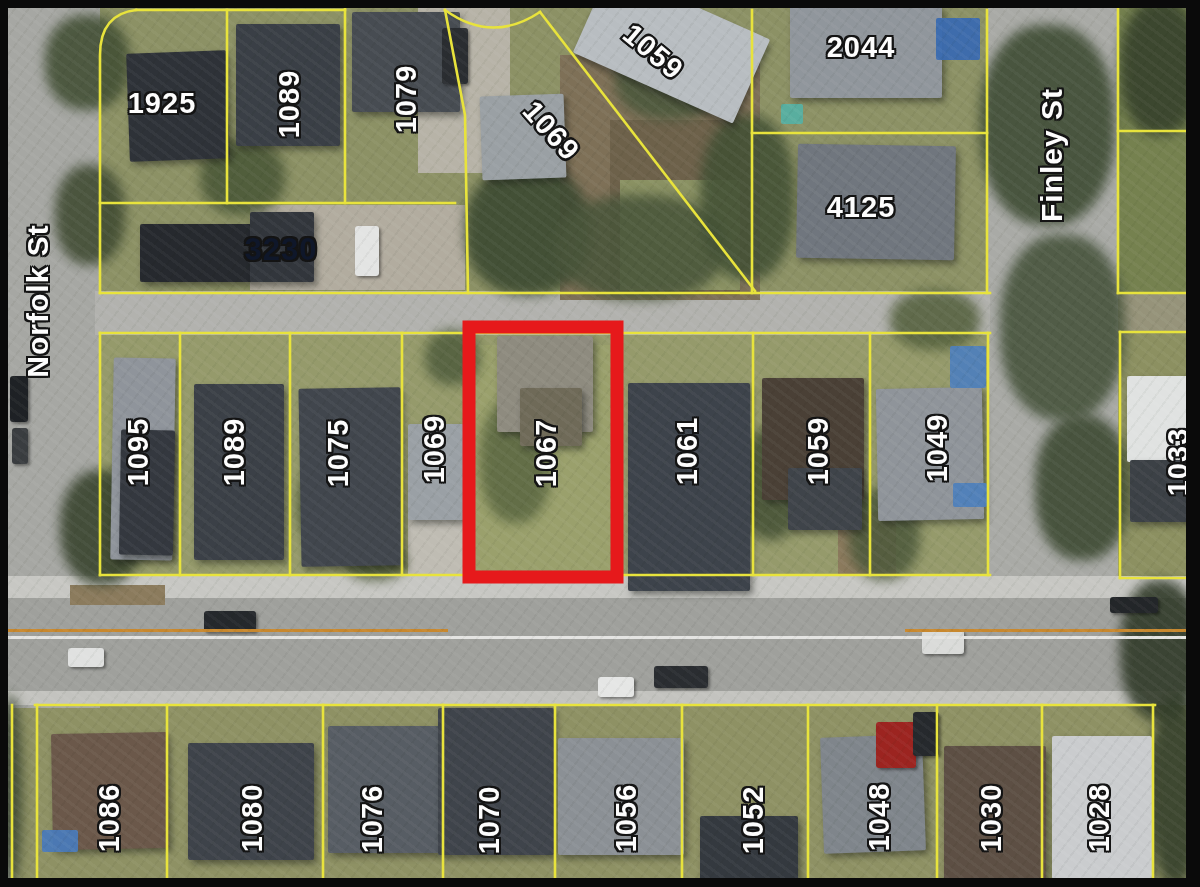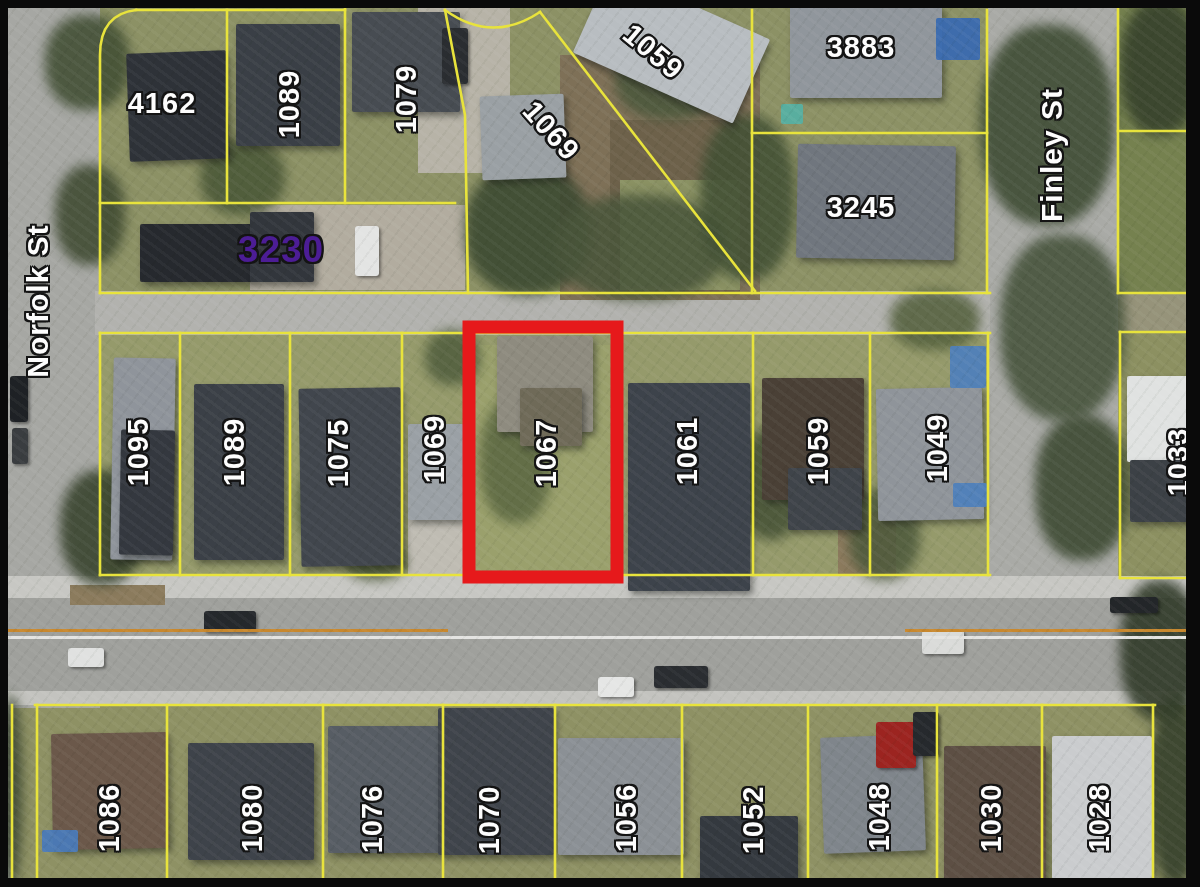--- a/index.html
+++ b/index.html
@@ -189,28 +189,28 @@
         <path d="M808,705 L808,879"></path>
         <path d="M937,705 L937,879"></path>
         <path d="M1042,705 L1042,879"></path>
         <path d="M1153,705 L1153,879"></path>
         <path d="M300,881 L560,881"></path>
       </g>
     <rect id="highlight-rect" fill="none" x="469" y="327" width="148" height="250" stroke="#e6191b" stroke-width="13"></rect>
   </svg>
 
   <div id="labels">
-      <div class="map-label" style="left: 162px; top: 103px; font-size: 29px; transform: translate(-50%, -50%) rotate(0deg); color: rgb(253, 253, 253);">4162</div>
+      <div class="map-label" style="left: 162px; top: 103px; font-size: 29px; transform: translate(-50%, -50%) rotate(0deg); color: rgb(253, 253, 253);">1925</div>
       <div class="map-label" style="left: 289px; top: 104px; font-size: 29px; transform: translate(-50%, -50%) rotate(-90deg); color: rgb(253, 253, 253);">1089</div>
       <div class="map-label" style="left: 406px; top: 99px; font-size: 29px; transform: translate(-50%, -50%) rotate(-90deg); color: rgb(253, 253, 253);">1079</div>
       <div class="map-label" style="left: 551px; top: 131px; font-size: 29px; transform: translate(-50%, -50%) rotate(48deg); color: rgb(253, 253, 253);">1069</div>
       <div class="map-label" style="left: 653px; top: 52px; font-size: 29px; transform: translate(-50%, -50%) rotate(40deg); color: rgb(253, 253, 253);">1059</div>
-      <div class="map-label" style="left: 861px; top: 47px; font-size: 29px; transform: translate(-50%, -50%) rotate(0deg); color: rgb(253, 253, 253);">3883</div>
-      <div class="map-label" style="left: 861px; top: 207px; font-size: 29px; transform: translate(-50%, -50%) rotate(0deg); color: rgb(253, 253, 253);">3245</div>
-      <div class="map-label" style="left: 281px; top: 249px; font-size: 37px; transform: translate(-50%, -50%) rotate(0deg); color: #4c1d95;">3230</div>
+      <div class="map-label" style="left: 861px; top: 47px; font-size: 29px; transform: translate(-50%, -50%) rotate(0deg); color: rgb(253, 253, 253);">2044</div>
+      <div class="map-label" style="left: 861px; top: 207px; font-size: 29px; transform: translate(-50%, -50%) rotate(0deg); color: rgb(253, 253, 253);">4125</div>
+      <div class="map-label" style="left: 281px; top: 249px; font-size: 31px; transform: translate(-50%, -50%) rotate(0deg); color: #0f172a;">3230</div>
       <div class="map-label" style="left: 138px; top: 452px; font-size: 29px; transform: translate(-50%, -50%) rotate(-90deg); color: rgb(253, 253, 253);">1095</div>
       <div class="map-label" style="left: 234px; top: 452px; font-size: 29px; transform: translate(-50%, -50%) rotate(-90deg); color: rgb(253, 253, 253);">1089</div>
       <div class="map-label" style="left: 338px; top: 453px; font-size: 29px; transform: translate(-50%, -50%) rotate(-90deg); color: rgb(253, 253, 253);">1075</div>
       <div class="map-label" style="left: 434px; top: 449px; font-size: 29px; transform: translate(-50%, -50%) rotate(-90deg); color: rgb(253, 253, 253);">1069</div>
       <div class="map-label" style="left: 546px; top: 453px; font-size: 29px; transform: translate(-50%, -50%) rotate(-90deg); color: rgb(253, 253, 253);">1067</div>
       <div class="map-label" style="left: 687px; top: 451px; font-size: 29px; transform: translate(-50%, -50%) rotate(-90deg); color: rgb(253, 253, 253);">1061</div>
       <div class="map-label" style="left: 818px; top: 451px; font-size: 29px; transform: translate(-50%, -50%) rotate(-90deg); color: rgb(253, 253, 253);">1059</div>
       <div class="map-label" style="left: 937px; top: 448px; font-size: 29px; transform: translate(-50%, -50%) rotate(-90deg); color: rgb(253, 253, 253);">1049</div>
       <div class="map-label" style="left: 1178px; top: 462px; font-size: 29px; transform: translate(-50%, -50%) rotate(-90deg); color: rgb(253, 253, 253);">1033</div>
       <div class="map-label" style="left: 109px; top: 818px; font-size: 29px; transform: translate(-50%, -50%) rotate(-90deg); color: rgb(253, 253, 253);">1086</div>

